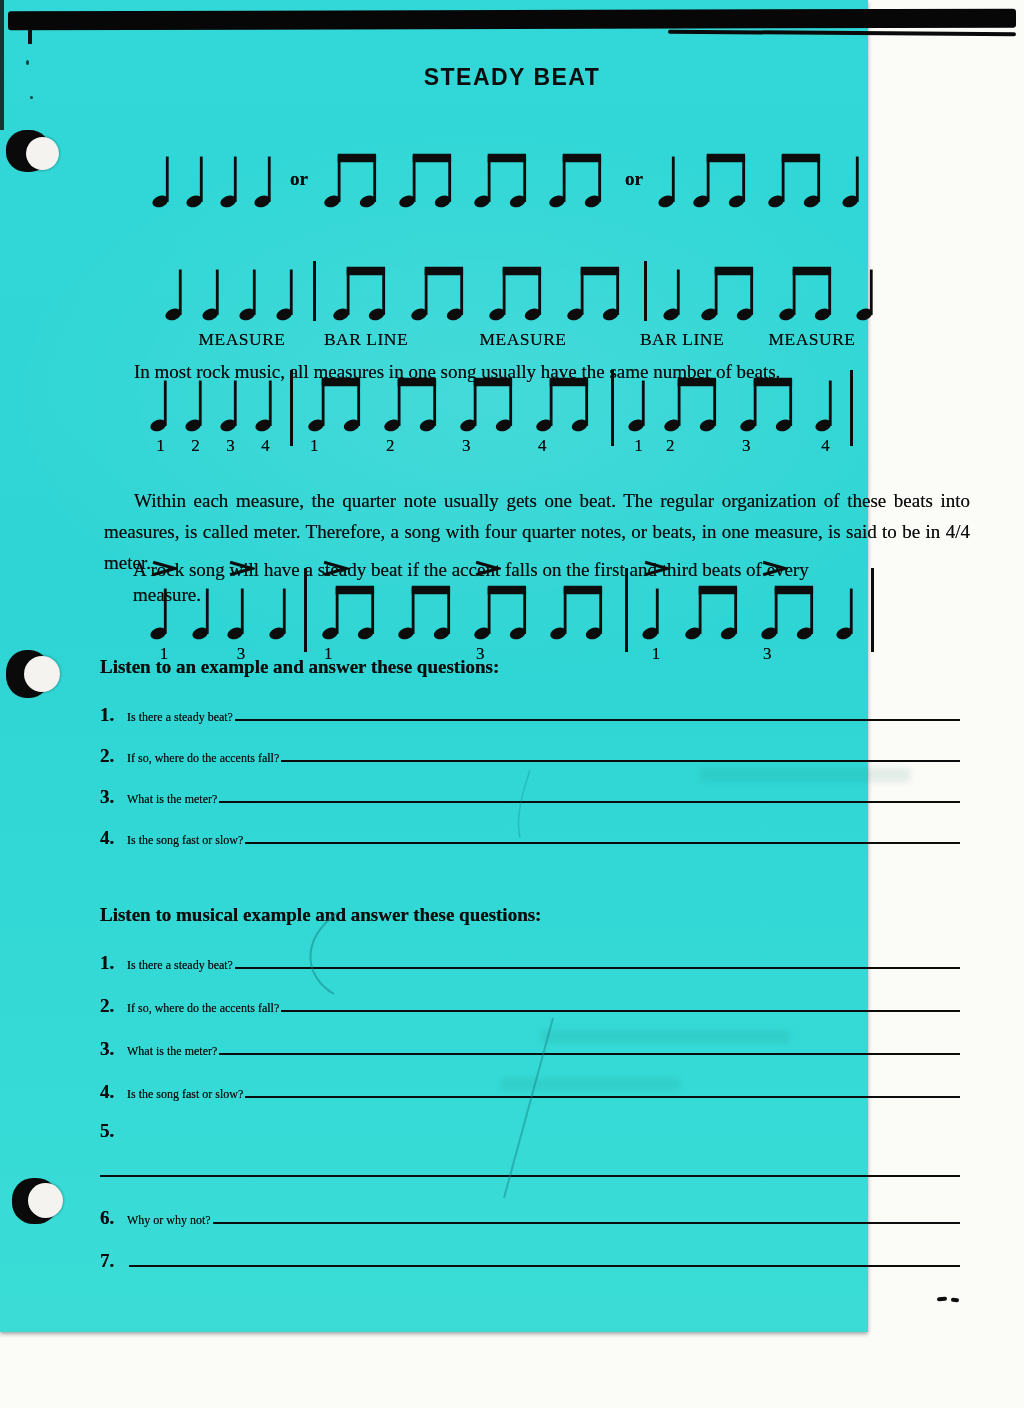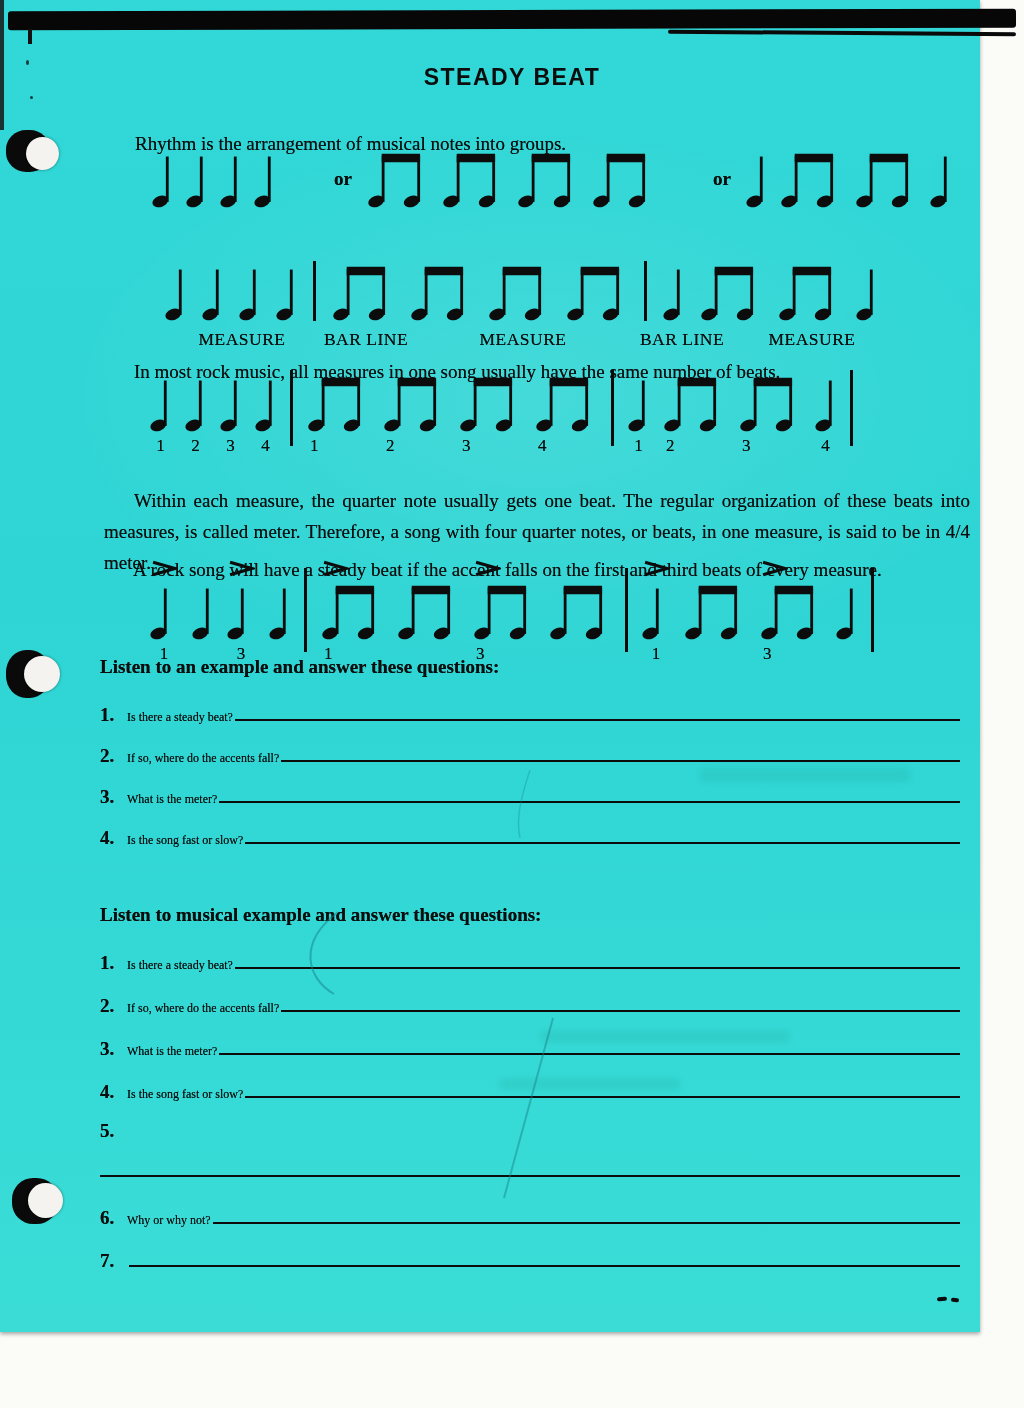--- a/index.html
+++ b/index.html
@@ -1,18 +1,18 @@
 <!DOCTYPE html>
 <html><head>
 <meta charset="utf-8">
 <style>
   html,body{margin:0;padding:0;}
   body{width:1024px;height:1408px;background:#fbfbf8;position:relative;overflow:hidden;
        font-family:"Liberation Serif", serif;color:#0d0d0d;}
-  .paper{position:absolute;left:0;top:0;width:980px;height:1332px;
+  .paper{position:absolute;left:0;top:0;width:868px;height:1332px;
          background:
            radial-gradient(ellipse 700px 400px at 55% 30%, rgba(255,255,255,.10), rgba(255,255,255,0) 70%),
            linear-gradient(180deg,#31d8d7 0%,#2ed5d4 45%,#35dad6 80%,#3bdcd6 100%);
          box-shadow:0 2px 4px rgba(0,0,0,.35);}
   
   .topbar{position:absolute;top:10px;left:8px;width:1008px;height:19px;background:#070707;
           border-radius:3px;transform:rotate(-.15deg);}
   .topbar-thin{position:absolute;top:31px;left:668px;width:348px;height:4px;background:#0a0a0a;
           transform:rotate(.45deg);border-radius:2px;}
   .edge-tick{position:absolute;top:29px;left:28px;width:4px;height:15px;background:#111;}
@@ -34,21 +34,21 @@
   
   .nrow{position:absolute;display:flex;align-items:flex-end;}
   .row1{top:150px;left:152px;gap:13px;}
   .row2{top:263px;left:165px;gap:16px;}
   .row3{top:374px;left:150px;gap:14px;}
   .row4{top:560px;left:150px;gap:14px;}
   .tok{display:flex;flex-direction:column;}
   .slot{display:flex;align-items:flex-end;}
   .acc-slot{height:22px;align-items:flex-start;padding-left:1px;}
   .note-slot{height:58px;}
-  .or-slot{align-items:center;height:58px;margin-left:44px;}
+  .or-slot{align-items:center;height:58px;}
   .num-slot{height:24px;font-size:17px;padding-top:4px;justify-content:center;width:100%;
             display:flex;align-items:flex-start;text-shadow:0 0 .4px rgba(0,0,0,.65);}
   .tok-ee .num-slot{justify-content:flex-start;padding-left:3px;}
   .nsvg.q{width:21px;height:58px;}
   .nsvg.ee{width:62px;height:58px;}
   .accsvg{width:27px;height:17px;}
   .or{font-size:19px;font-weight:700;padding:0 2px;text-shadow:0 0 .4px rgba(0,0,0,.65);}
   .barline{width:3px;background:#0b0b0b;height:60px;}
   .row3 .barline{height:76px;position:relative;top:14px;}
   .row4 .barline{height:84px;position:relative;top:12px;}
@@ -82,21 +82,20 @@
 
   <div class="topbar"></div>
   <div class="topbar-thin"></div>
   <div class="edge-tick"></div>
   <div class="left-strip"></div>
   <div class="speck" style="left:26px;top:60px;width:3px;height:5px;"></div>
   <div class="speck" style="left:30px;top:96px;width:3px;height:3px;"></div>
 
   <div class="title">STEADY BEAT</div>
 
-  <p class="para p1">Rhythm is the arrangement of musical notes into groups.</p>
 
   <div class="nrow row1">
       <div class="tok tok-q">
         <div class="slot note-slot">
           <svg class="nsvg q" viewBox="0 0 22 62">
             <g fill="#0c0c0c">
               <ellipse cx="8.6" cy="55" rx="8.6" ry="5.9" transform="rotate(-20 8.6 55)"></ellipse>
               <rect x="14.6" y="7" width="3" height="48.5"></rect>
             </g>
           </svg>

